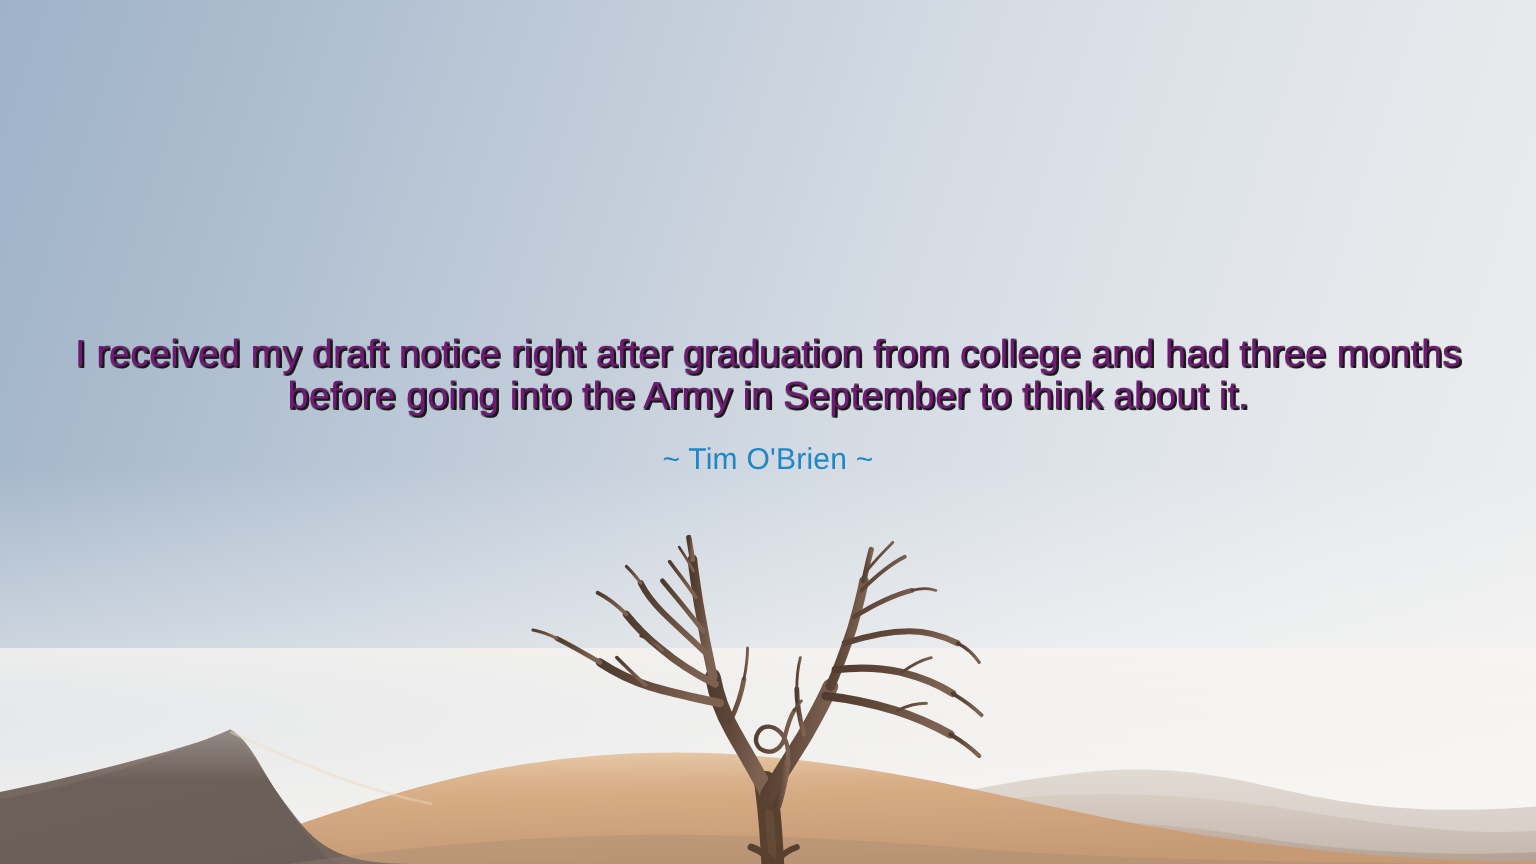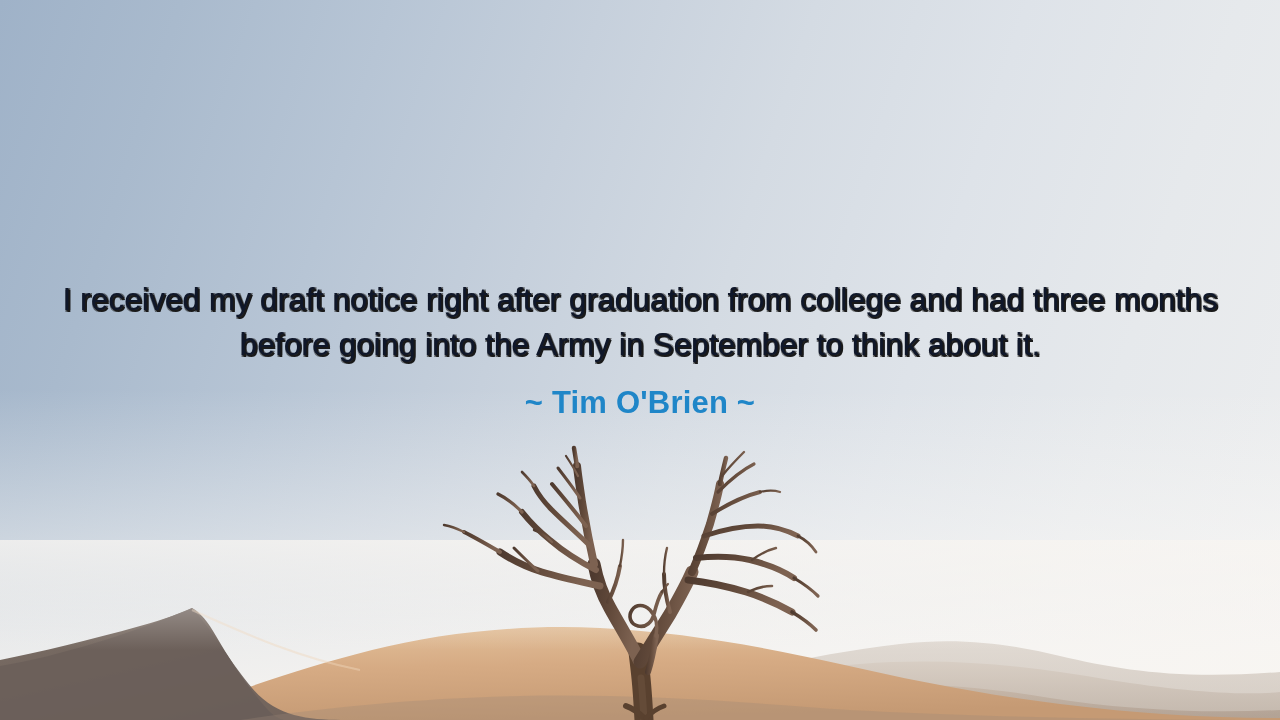--- a/index.html
+++ b/index.html
@@ -72,38 +72,38 @@
     flex-direction: column;
     align-items: center;
     justify-content: flex-start;
     padding-top: 277px;
     box-sizing: border-box;
   }
   .quote-text {
     width: 1180px;
     text-align: center;
     font-size: 31.5px;
-    line-height: 45px;
-    color: #0f172a;
+    line-height: 35px;
+    color: #701a75;
     font-weight: 400;
     letter-spacing: 0.1px;
     text-shadow:
        2px 2px 0 #191919,
        1px 1px 0 #2a2a2a,
        2px 0   0 rgba(25,25,25,0.55),
        0   2px 0 rgba(25,25,25,0.55);
     white-space: pre-wrap;
   }
   .author-text {
     margin-top: 17px;
     text-align: center;
-    font-size: 31px;
+    font-size: 25px;
     line-height: 38px;
     color: #1f86c8;
-    font-weight: 700;
+    font-weight: 400;
     letter-spacing: 0.2px;
   }
 </style>
 </head>
 <body>
 
 <div id="quote-card">
 
   <div class="sky"></div>
   <div class="sky-haze"></div>

